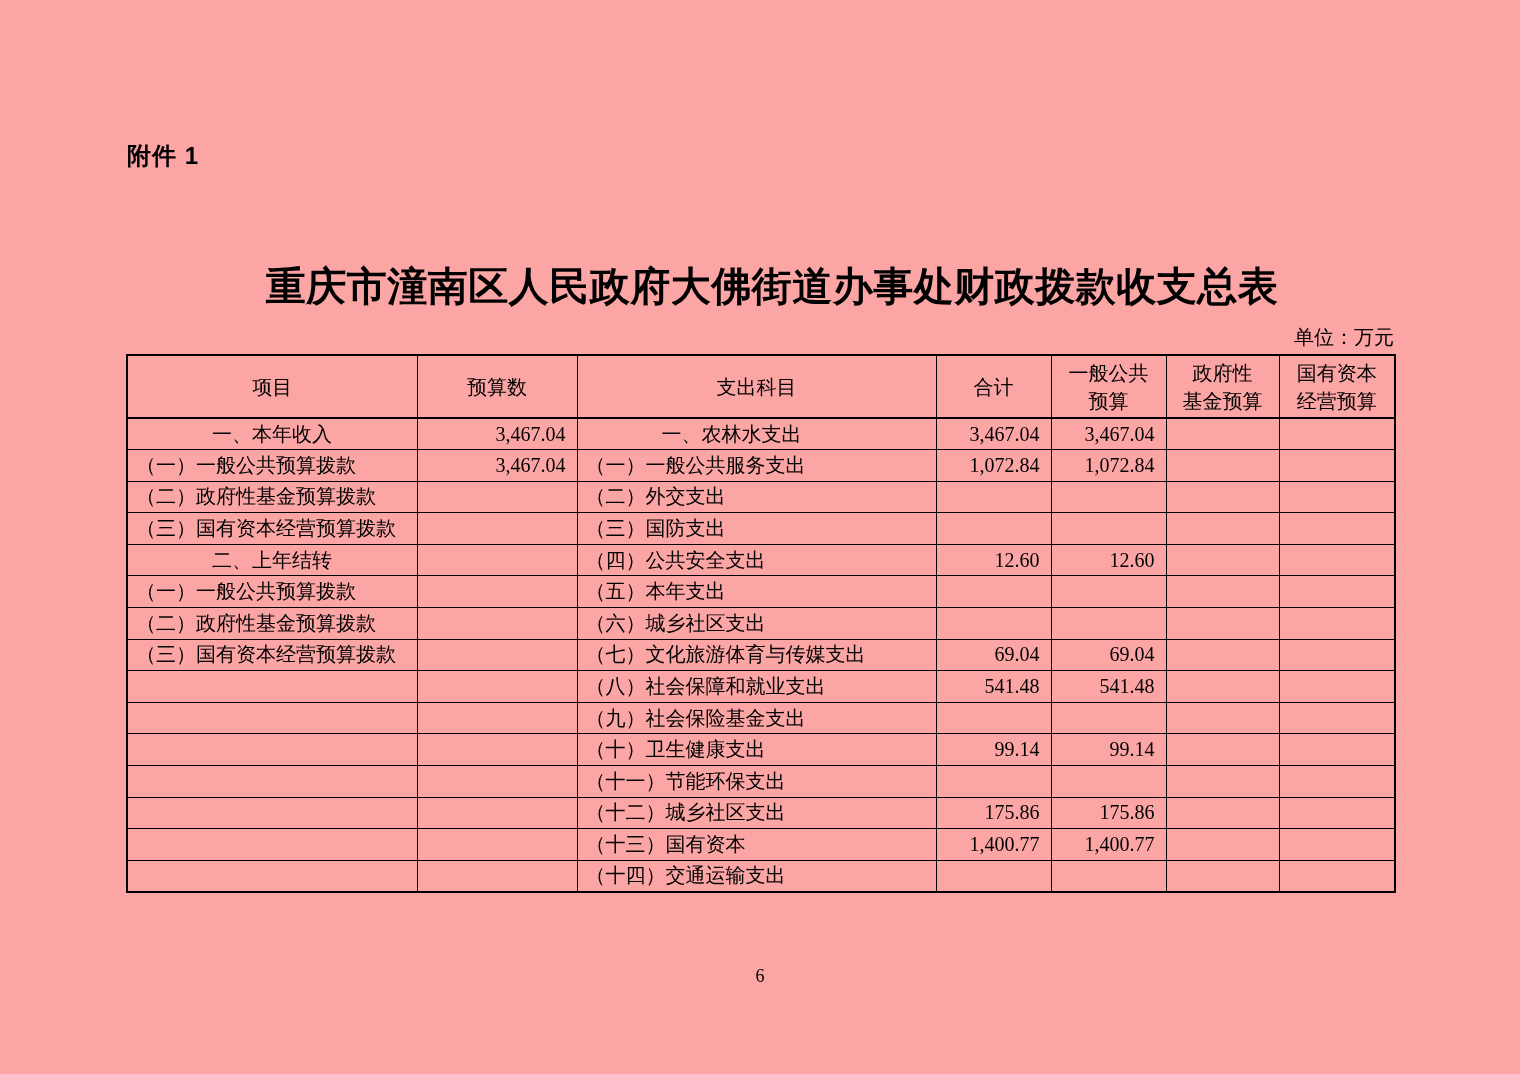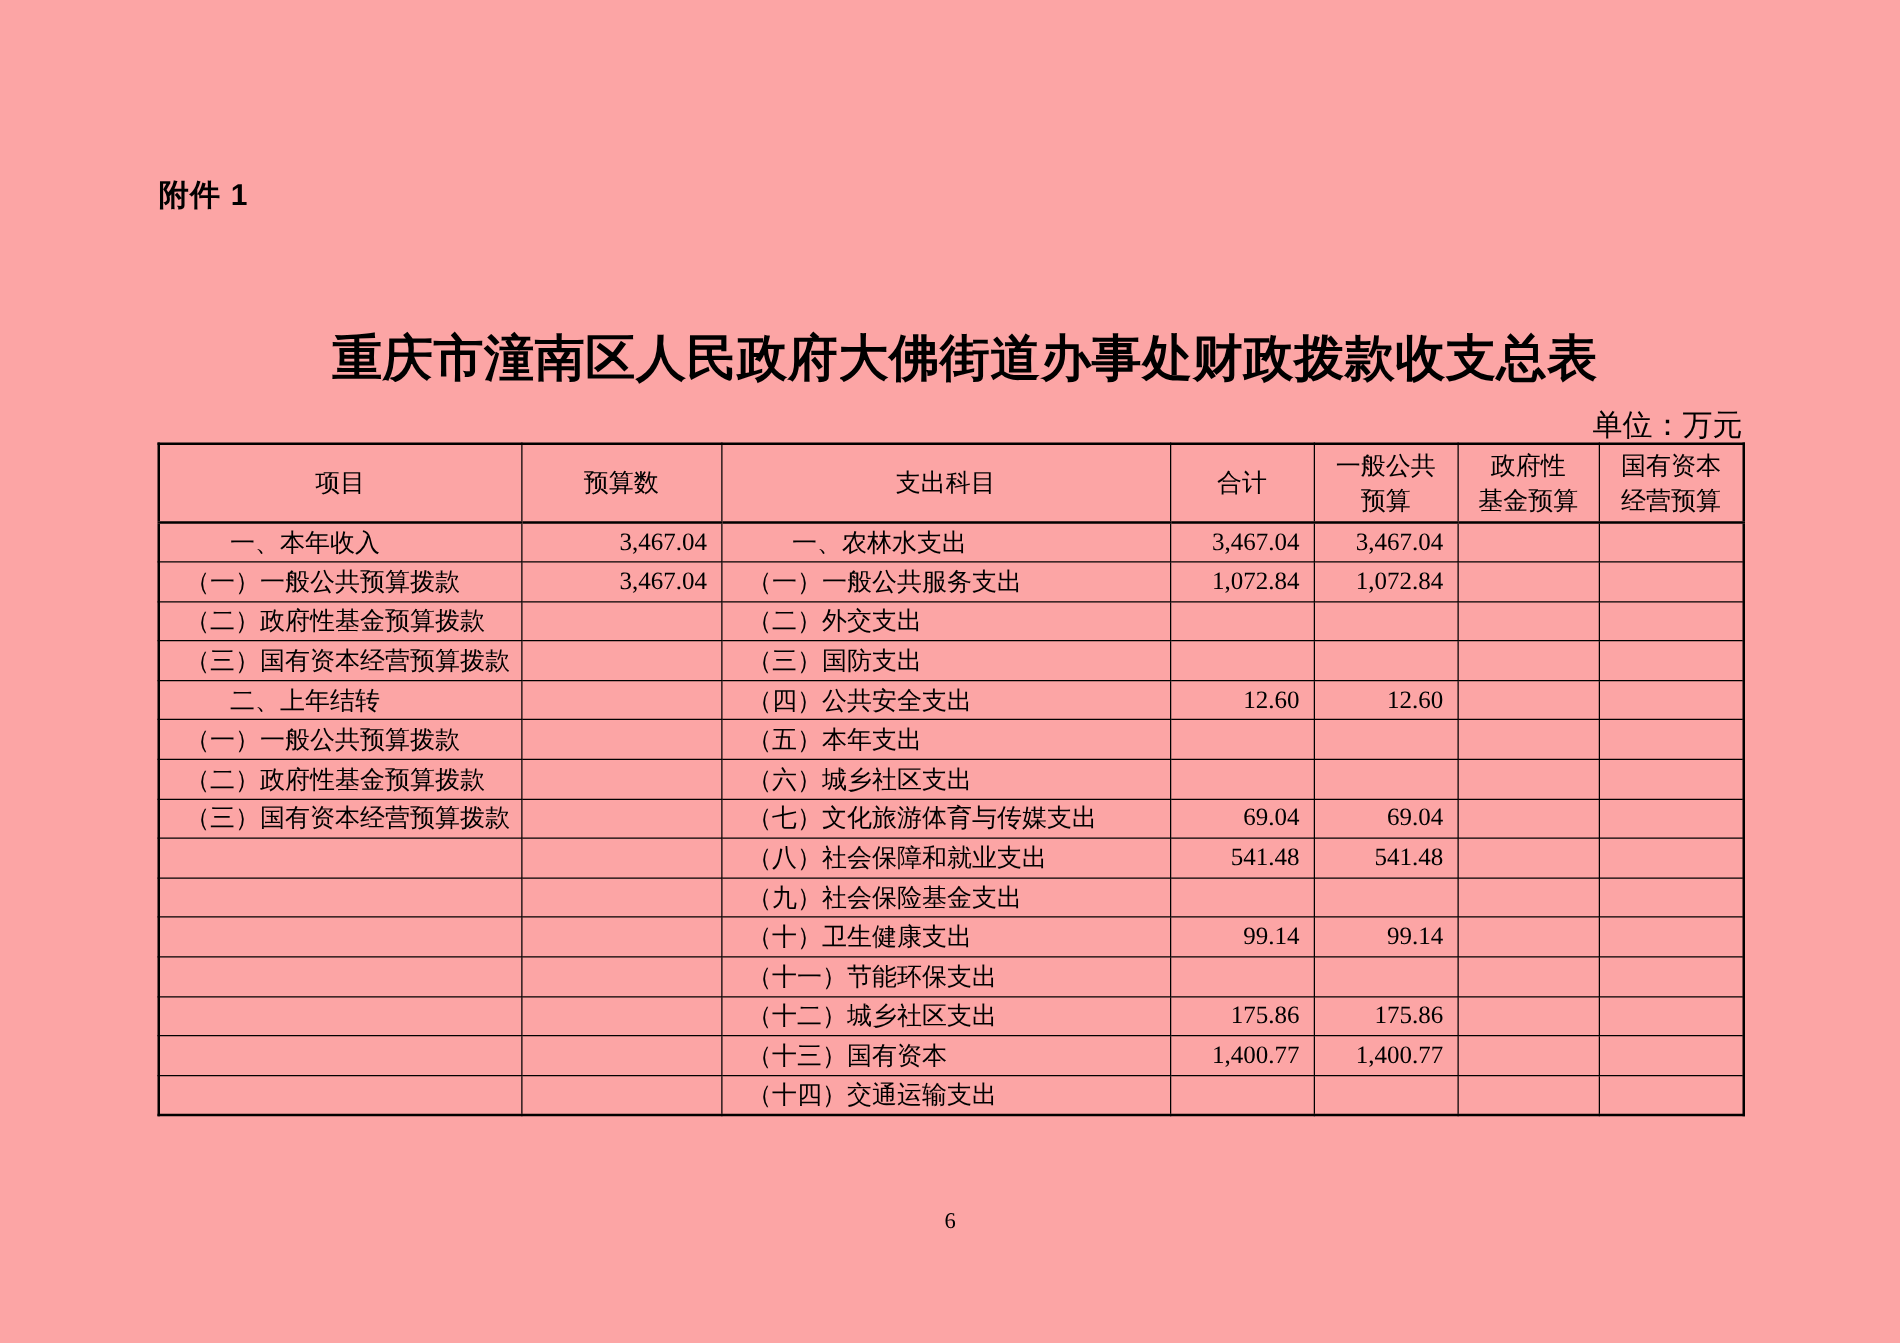--- a/index.html
+++ b/index.html
@@ -44,21 +44,21 @@
     font-size: 40px;
     letter-spacing: 0.5px;
     white-space: nowrap;
   }
   .unit-label {
     position: absolute;
     left: 126px;
     top: 324px;
     width: 1268px;
     text-align: right;
-    font-size: 24px;
+    font-size: 20px;
     white-space: nowrap;
   }
   table.budget-table {
     position: absolute;
     left: 126px;
     top: 354px;
     width: 1268px;
     border-collapse: collapse;
     table-layout: fixed;
     border: 2px solid #000;
@@ -81,25 +81,25 @@
   .budget-table thead tr.col-row { height: 63px; }
   .budget-table thead tr.col-row th {
     text-align: center;
     white-space: pre-line;
     line-height: 1.4;
     border-bottom: 2px solid #000;
   }
   .budget-table tbody tr { height: 31.6px; }
   .budget-table td.item-cell {
     text-align: left;
-    padding-left: 20px;
+    padding-left: 8px;
     white-space: nowrap;
   }
   .budget-table td.item-cell.lvl1 {
-    padding-left: 56px;
+    padding-left: 84px;
   }
   .budget-table td.num-cell {
     text-align: right;
     padding-right: 11px;
     white-space: nowrap;
   }
   .page-number {
     position: absolute;
     left: 0;
     top: 966px;

